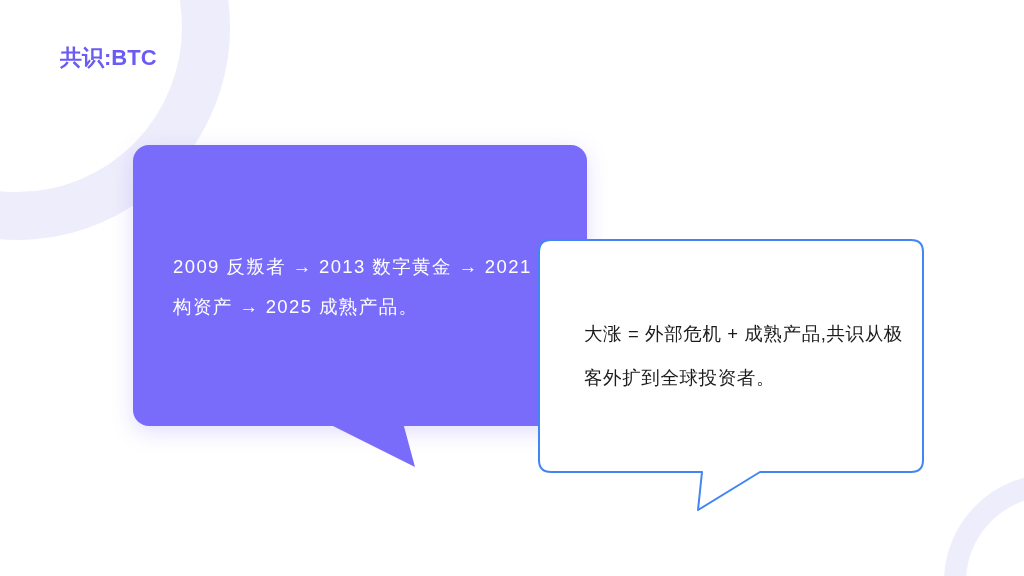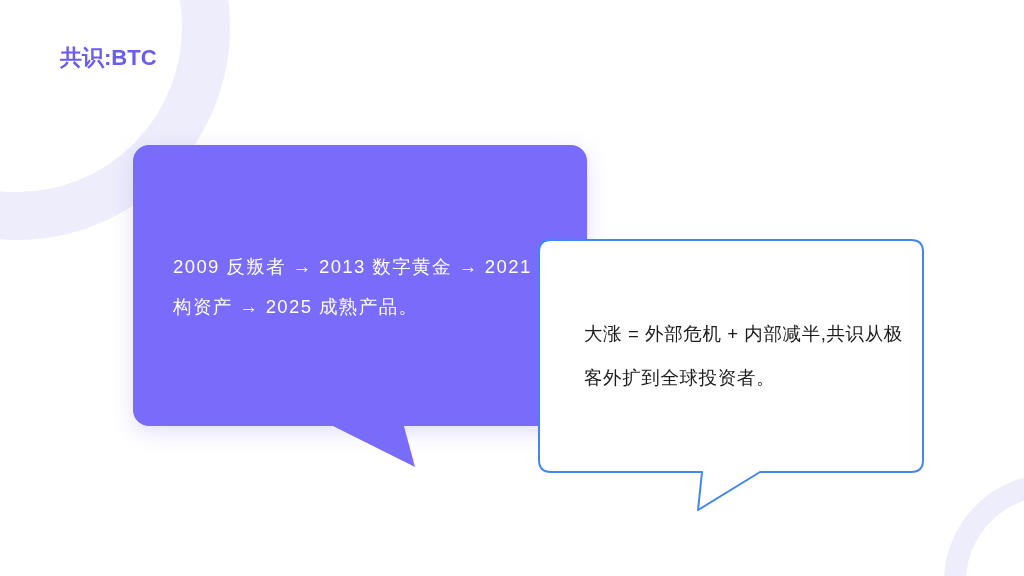--- a/index.html
+++ b/index.html
@@ -152,16 +152,16 @@
                L 385,221
                Q 385,233 373,233
                L 222,233
                L 160,271
                L 164,233
                L 13,233
                Q 1,233 1,221
                L 1,13
                Q 1,1 13,1 Z" fill="#ffffff" stroke="#4285f4" stroke-width="2" stroke-linejoin="round"></path>
     </svg>
-    <div class="bubble-text">大涨 = 外部危机 + 内部减半,共识从极客外扩到全球投资者。</div>
+    <div class="bubble-text">大涨 = 外部危机 + 成熟产品,共识从极客外扩到全球投资者。</div>
   </div>
 
 </div>
 
 </body></html>

